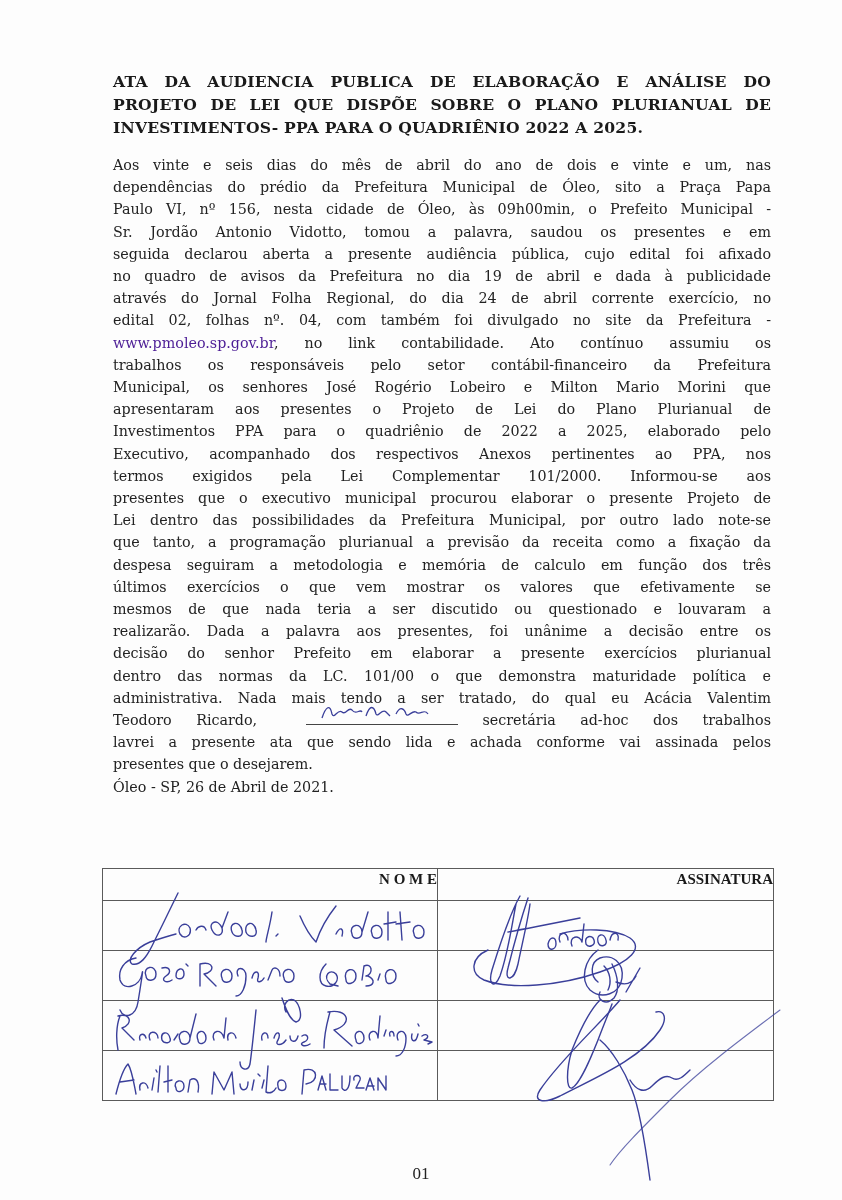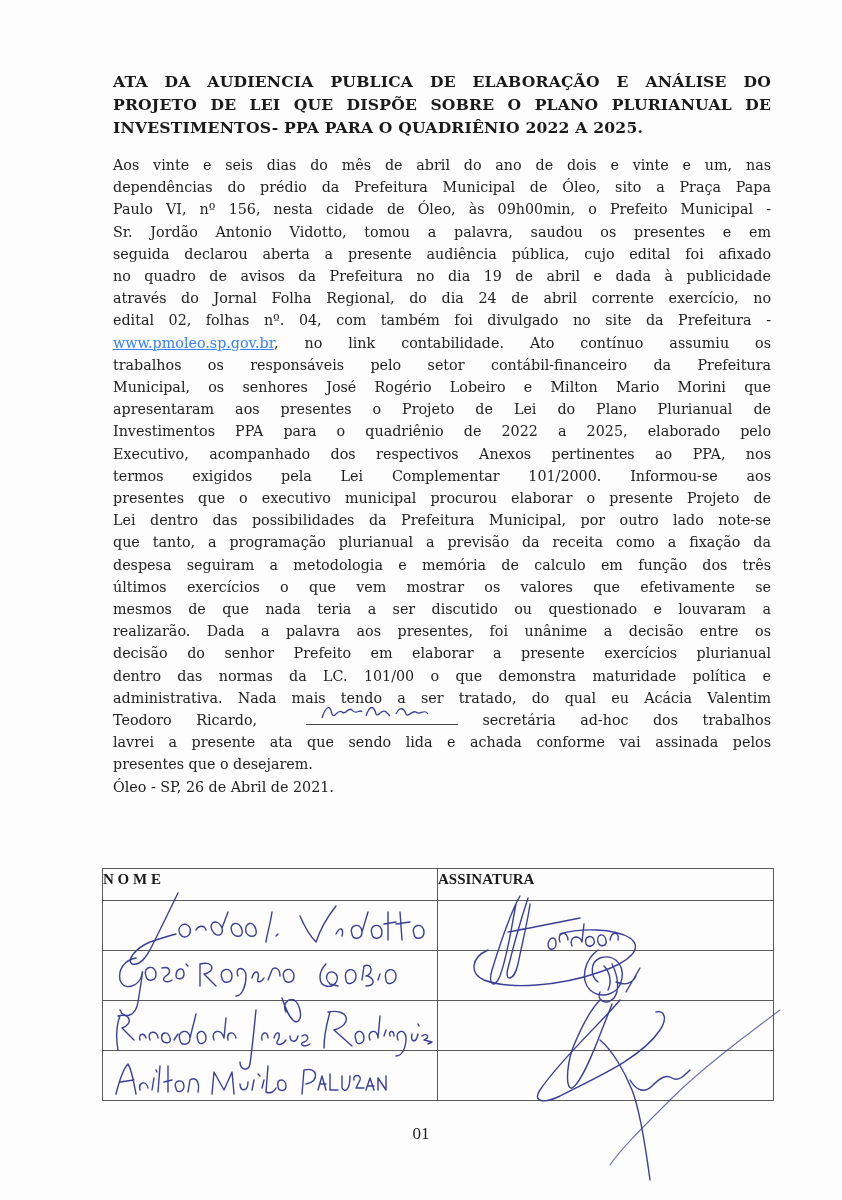--- a/index.html
+++ b/index.html
@@ -18,40 +18,40 @@
     }
     .title .line { display: block; text-align: justify; text-align-last: justify; }
     .title .line.last { text-align-last: left; }
     .body {
       position: absolute; left: 113px; top: 154px; width: 658px;
       font-family: "DejaVu Serif", serif; font-size: 14.3px; line-height: 22.2px;
       color: #222;
     }
     .body .ln { display: block; text-align: justify; text-align-last: justify; white-space: nowrap; overflow: visible; }
     .body .ln.l { text-align-last: left; }
-    .link { text-decoration: underline; color: #3b82f6; }
+    .link { color: #4c1d95; }
     .sigline {
       display: inline-block; width: 152px; border-bottom: 1px solid #444;
       height: 14px; position: relative; vertical-align: baseline;
     }
     .sigline svg { position: absolute; left: 10px; top: -10px; }
     table.sig {
       position: absolute; left: 102px; top: 868px; width: 672px;
       border-collapse: collapse; table-layout: fixed;
     }
     table.sig td, table.sig th {
       border: 1.5px solid #5a5a5a; padding: 0; height: 49px; vertical-align: middle;
     }
     table.sig th {
       height: 29px; font-family: "Liberation Serif", serif; font-weight: bold;
-      font-size: 15px; color: #1a1a1a; text-align: left; vertical-align: top; padding-top: 2px;
+      font-size: 15px; color: #1a1a1a; text-align: right; vertical-align: top; padding-top: 2px;
     }
     .col-name { width: 335px; }
     .pageno {
-      position: absolute; left: 0; width: 842px; top: 1124px; text-align: center;
+      position: absolute; left: 0; width: 842px; top: 1164px; text-align: center;
       font-family: "Liberation Serif", serif; font-size: 17px; color: #222;
     }
     .ink { position: absolute; left: 0; top: 0; pointer-events: none; }
   </style>
 </head>
 <body>
 
 <div class="page">
 
   <div class="title">

